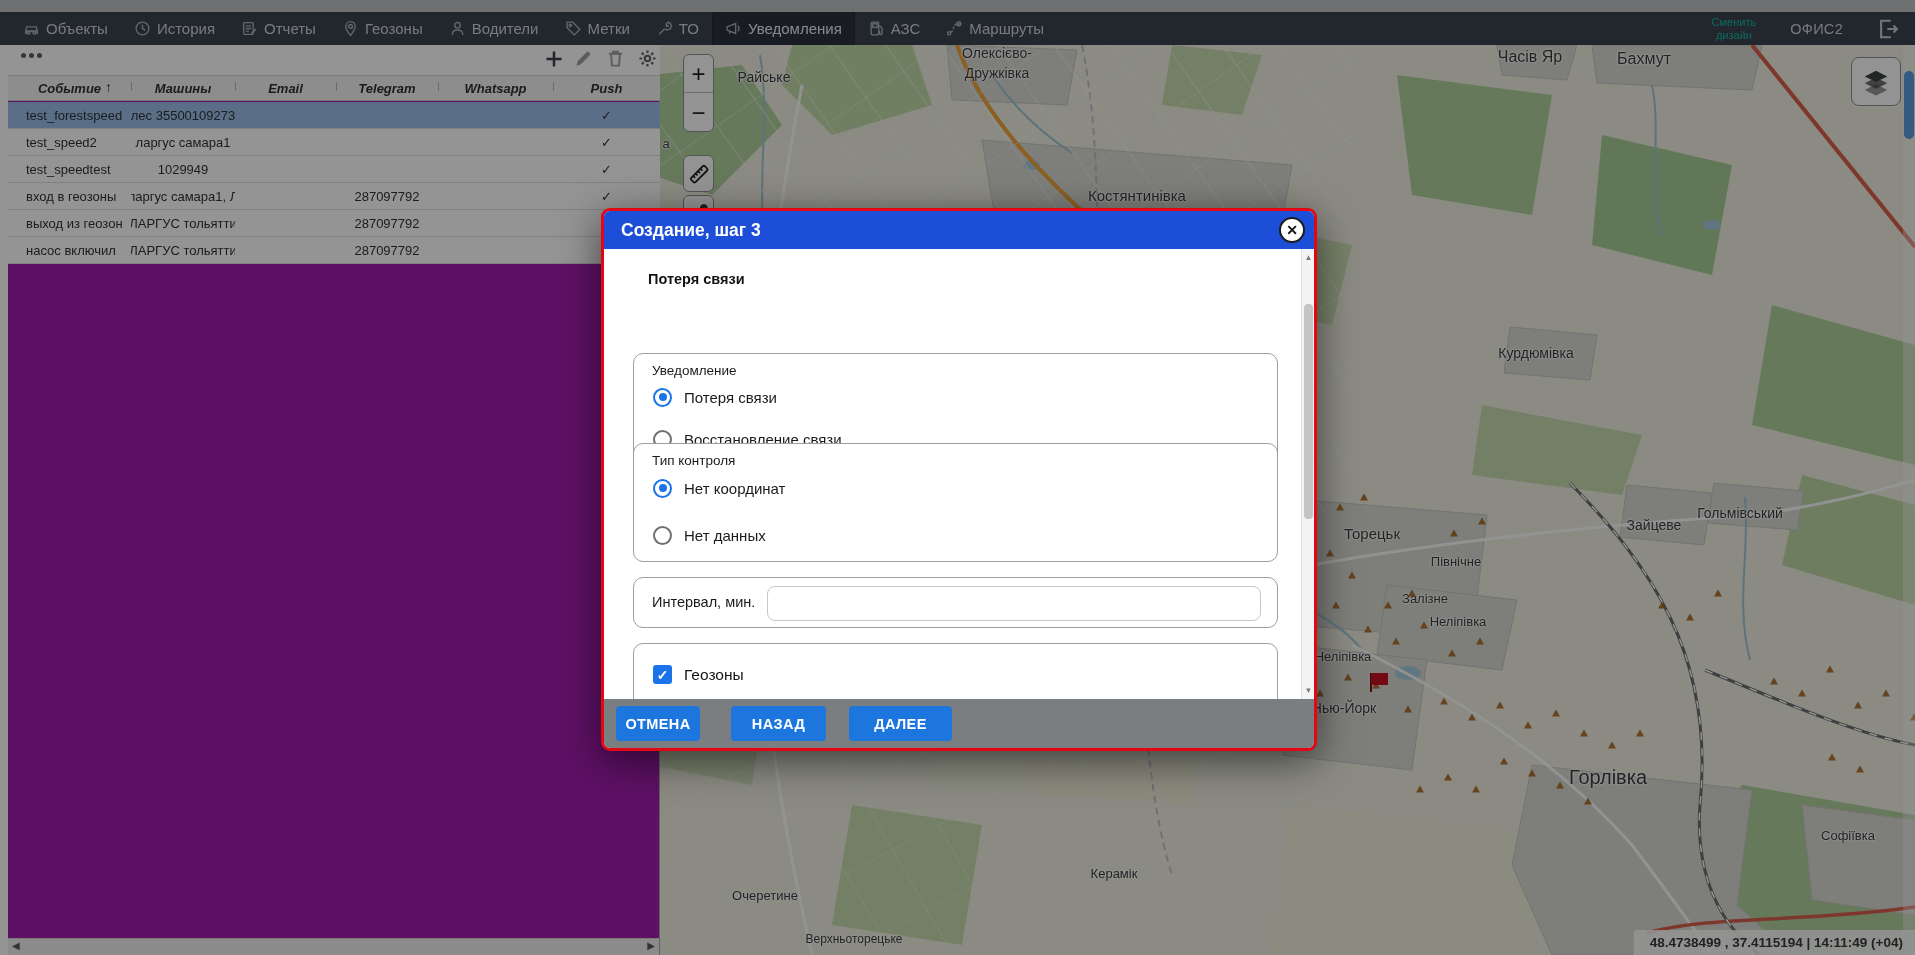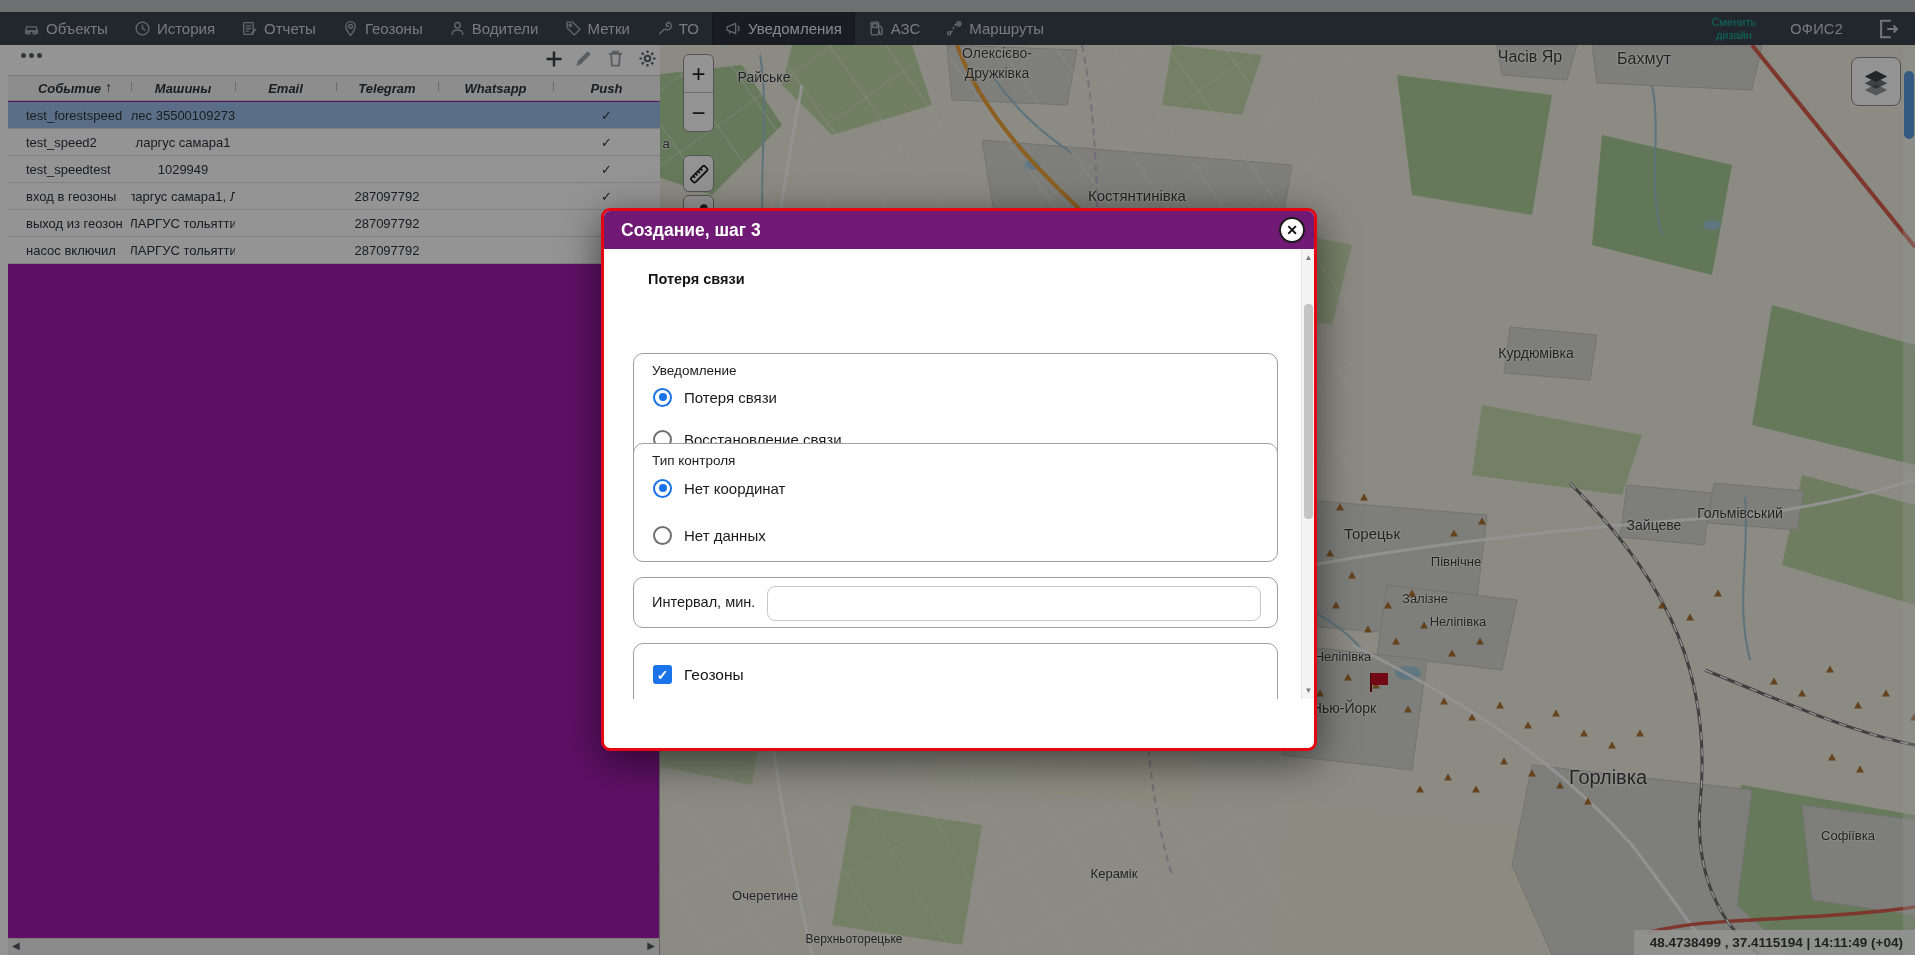--- a/index.html
+++ b/index.html
@@ -87,21 +87,21 @@
   #page-vscroll { position:absolute; right:0; top:0; width:12px; height:910px; background:rgba(255,255,255,.35); }
   #page-vscroll .thumb { position:absolute; left:1px; top:26px; width:10px; height:68px; background:#5b9be0; border-radius:5px; cursor:pointer; }
 
   
   #dim { position:absolute; inset:0; background:rgba(0,0,0,.42); z-index:40; }
 
   
   #dialog { position:absolute; left:601px; top:208px; width:716px; height:543px; z-index:100;
             border:3px solid #e30613; border-radius:9px; overflow:hidden; background:#fff;
             box-shadow:0 10px 40px rgba(0,0,0,.55); }
-  #dlg-titlebar { position:absolute; left:0; top:0; width:710px; height:38px; background:#701a75; }
+  #dlg-titlebar { position:absolute; left:0; top:0; width:710px; height:38px; background:#1d4ed8; }
   #dlg-title { position:absolute; left:17px; top:0; line-height:38px; color:#fff; font-size:17.5px; font-weight:bold; }
   #dlg-close { position:absolute; right:9px; top:6px; width:26px; height:26px; background:#fff; border:2px solid #1c1c1c; border-radius:50%;
                display:flex; align-items:center; justify-content:center; font-size:14px; font-weight:bold; color:#111; cursor:pointer; }
   #dlg-body { position:absolute; left:0; top:38px; width:710px; height:450px; background:#fff; overflow:hidden; }
   #dlg-subtitle { position:absolute; left:44px; top:22px; font-size:14.5px; font-weight:bold; color:#141414; }
 
   .group-box { position:absolute; left:29px; width:645px; border:1.5px solid #9e9e9e; border-radius:10px; background:#fff; }
   .group-label { position:absolute; left:18px; top:9px; font-size:13.5px; color:#1c1c1c; }
   .opt-row { position:absolute; left:19px; height:24px; display:flex; align-items:center; gap:12px; cursor:pointer; }
   .radio { width:19px; height:19px; border-radius:50%; border:2px solid #6f6f6f; background:#fff; flex:0 0 auto; position:relative; }
@@ -603,15 +603,20 @@
         <span id="geozones-label">Геозоны</span>
       </div>
 
       <div id="dlg-vscroll">
         <span class="sarr" id="dlg-scroll-up">▲</span>
         <div class="thumb"></div>
         <span class="sarr" id="dlg-scroll-down">▼</span>
       </div>
     </div>
 
+    <div id="dlg-footer">
+      <button class="dlg-btn" id="btn-cancel">ОТМЕНА</button>
+      <button class="dlg-btn" id="btn-back">НАЗАД</button>
+      <button class="dlg-btn" id="btn-next">ДАЛЕЕ</button>
+    </div>
   </div>
 
 </div>
 
 </body></html>

